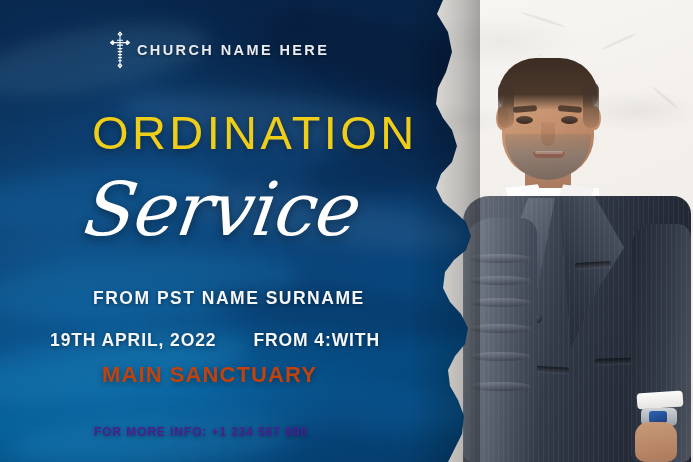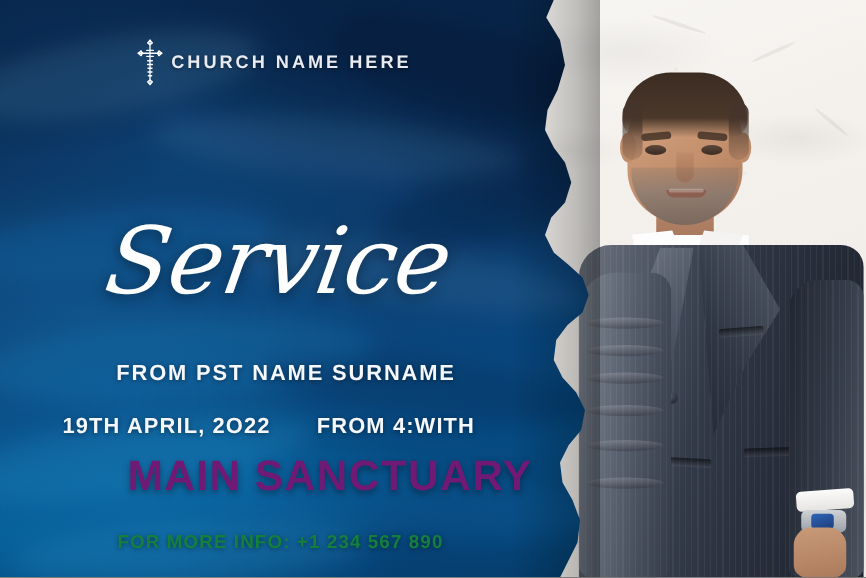--- a/index.html
+++ b/index.html
@@ -183,27 +183,27 @@
 
   .when-line{
     position:absolute;left:50px;top:330px;
     font-size:17.5px;font-weight:600;letter-spacing:.9px;color:#f4f7fb;
     text-shadow:0 1px 4px rgba(0,0,0,.45);white-space:nowrap;
     display:flex;gap:37px;
   }
 
   .venue{
     position:absolute;left:102px;top:362px;
-    font-size:34px;font-weight:600;letter-spacing:1.1px;color:#701a75;
+    font-size:22px;font-weight:600;letter-spacing:1.1px;color:#c2410c;
     text-shadow:0 2px 6px rgba(0,0,0,.4);white-space:nowrap;
   }
 
   .info-line{
     position:absolute;left:94px;top:425px;
-    font-size:15px;font-weight:600;letter-spacing:.9px;color:#15803d;
+    font-size:12px;font-weight:600;letter-spacing:.9px;color:#4c1d95;
     text-shadow:0 1px 4px rgba(0,0,0,.45);white-space:nowrap;
   }
 </style>
 </head>
 <body>
 
 <div id="poster">
 
   <div class="wall">
     <div class="wall-crack" style="left:520px;top:18px;width:46px;height:3px;transform:rotate(18deg);"></div>
@@ -296,20 +296,21 @@
         <path d="M11.4 24.6 L14.6 24.6"></path>
         <path d="M11.4 27.6 L14.6 27.6"></path>
         <path d="M11.7 30.6 L14.3 30.6"></path>
         <path d="M6.0 10.9 L6.0 14.4"></path>
         <path d="M20.0 10.9 L20.0 14.4"></path>
       </g>
     </svg>
     <div class="brand-name">CHURCH NAME HERE</div>
   </div>
 
+  <div class="title">ORDINATION</div>
   <div class="script">Service</div>
 
   <div class="with-line">FROM PST NAME SURNAME</div>
   <div class="when-line">
     <span>19TH APRIL, 2O22</span>
     <span>FROM 4:WITH</span>
   </div>
   <div class="venue">MAIN SANCTUARY</div>
 
   <div class="info-line">FOR MORE INFO: +1 234 567 890</div>

